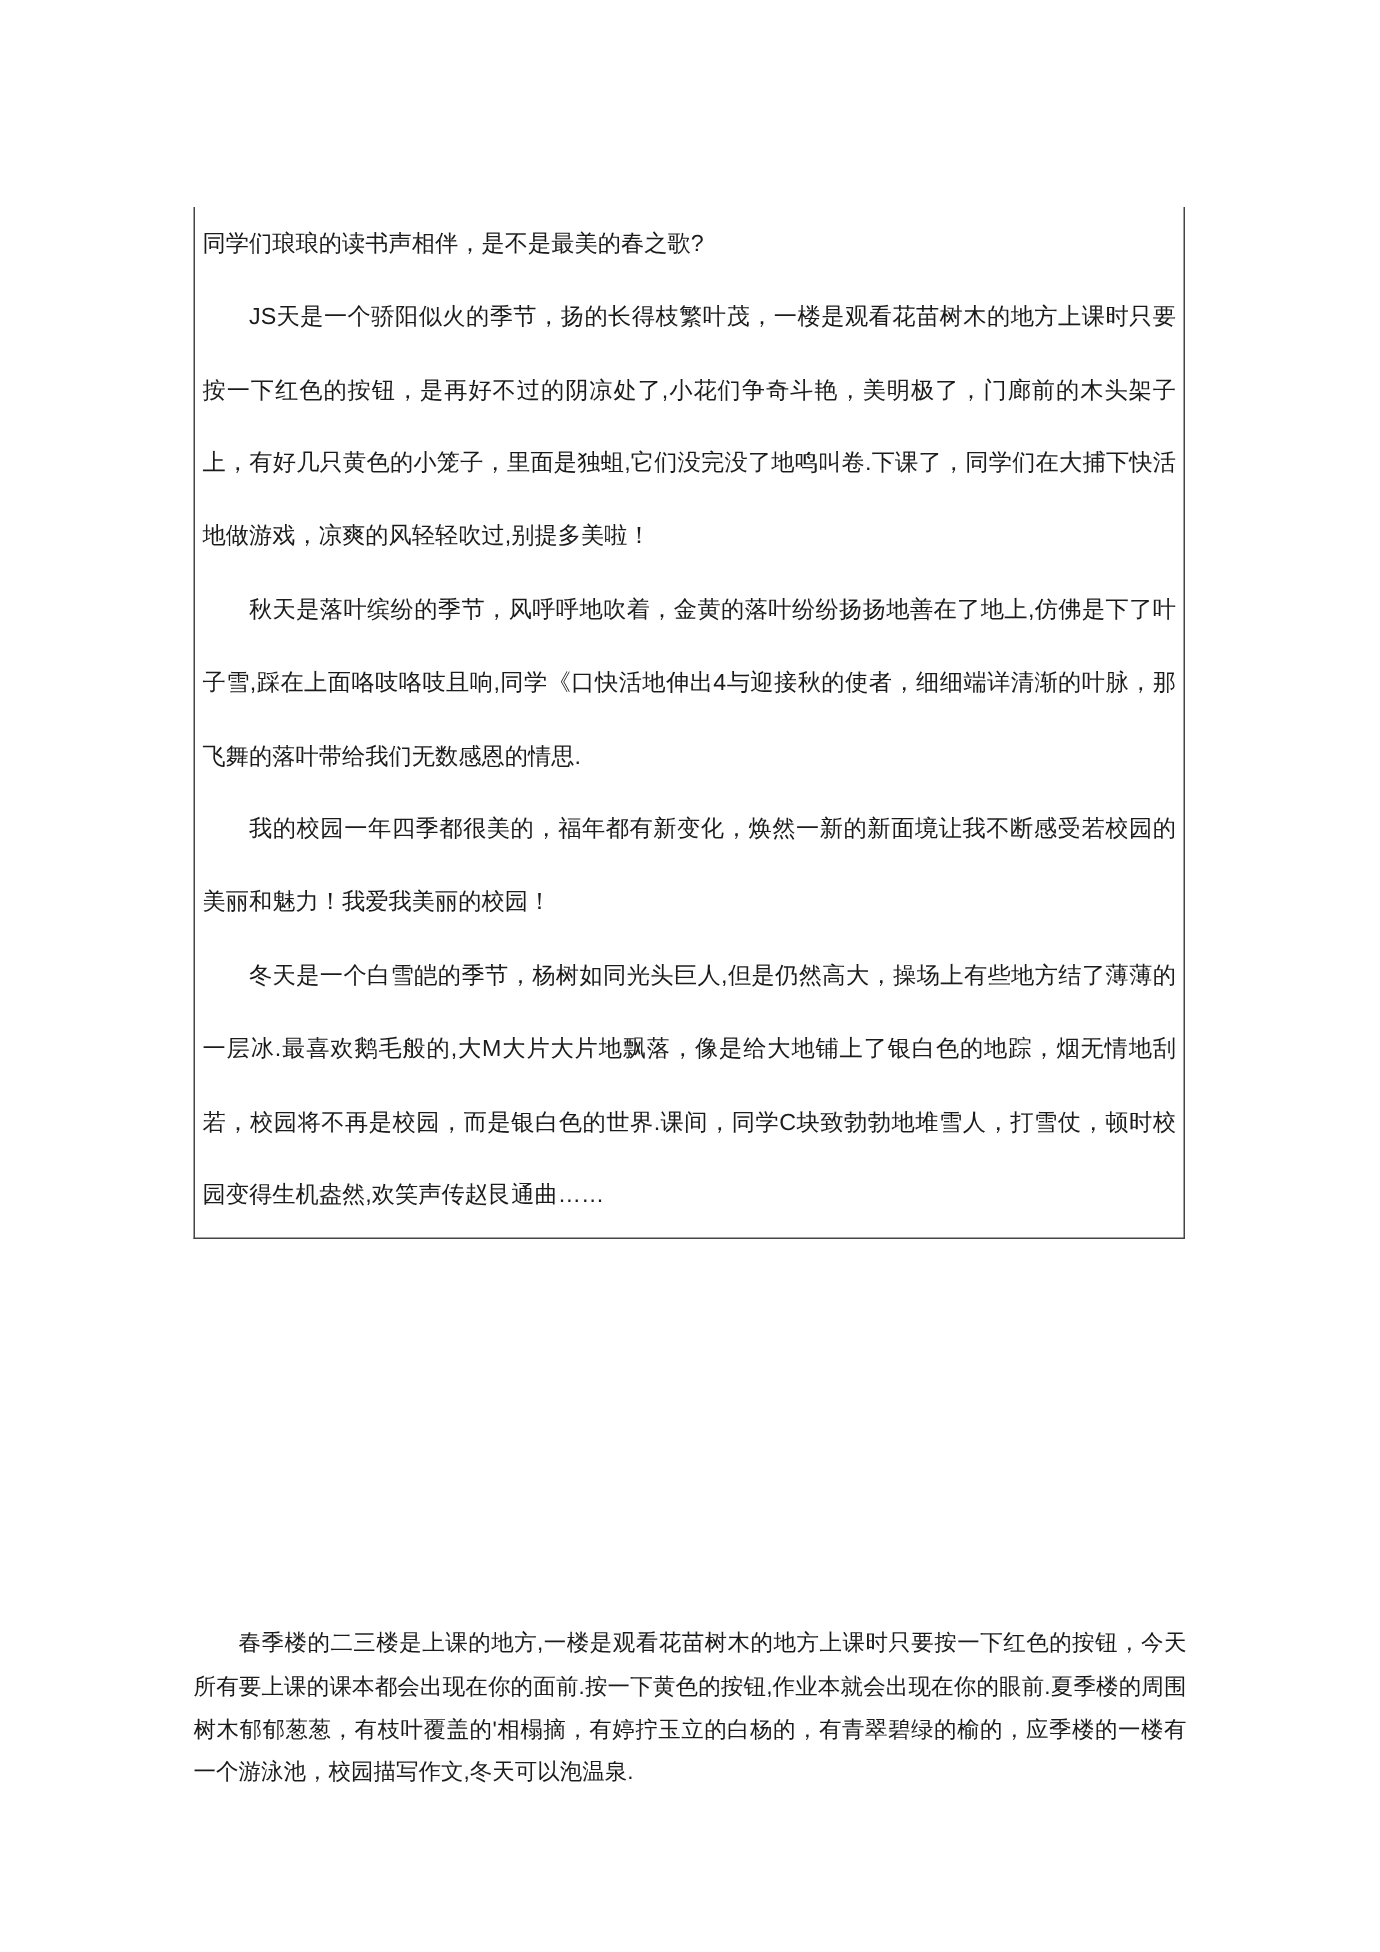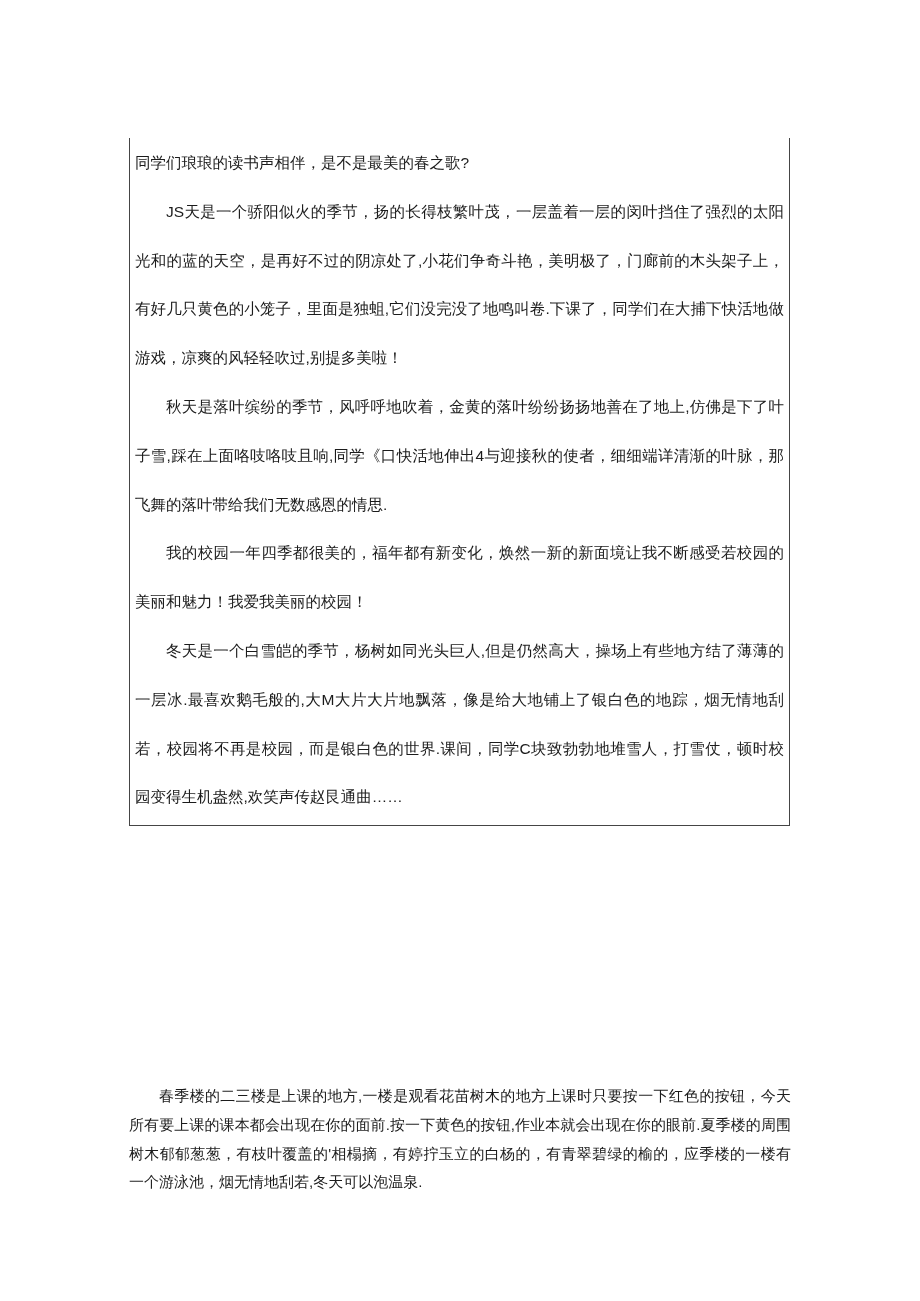--- a/index.html
+++ b/index.html
@@ -56,28 +56,28 @@
 </style>
 </head>
 <body>
 
 <div class="page">
 
   <div class="textbox">
 
     <p class="bp"><b class="pfx"></b><span>同学们琅琅的读书声相伴，是不是最美的春之歌?</span></p>
 
-    <p class="bp indent"><b class="pfx"></b><span>JS天是一个骄阳似火的季节，扬的长得枝繁叶茂，一层盖着一层的闵叶挡住了强烈的太阳光和的蓝的天空，是再好不过的阴凉处了,小花们争奇斗艳，美明极了，门廊前的木头架子上，有好几只黄色的小笼子，里面是独蛆,它们没完没了地鸣叫卷.下课了，同学们在大捕下快活地做游戏，凉爽的风轻轻吹过,别提多美啦！</span></p>
+    <p class="bp indent"><b class="pfx"></b><span>JS天是一个骄阳似火的季节，扬的长得枝繁叶茂，一楼是观看花苗树木的地方上课时只要按一下红色的按钮，是再好不过的阴凉处了,小花们争奇斗艳，美明极了，门廊前的木头架子上，有好几只黄色的小笼子，里面是独蛆,它们没完没了地鸣叫卷.下课了，同学们在大捕下快活地做游戏，凉爽的风轻轻吹过,别提多美啦！</span></p>
 
     <p class="bp indent"><b class="pfx"></b><span>秋天是落叶缤纷的季节，风呼呼地吹着，金黄的落叶纷纷扬扬地善在了地上,仿佛是下了叶子雪,踩在上面咯吱咯吱且响,同学《口快活地伸出4与迎接秋的使者，细细端详清渐的叶脉，那飞舞的落叶带给我们无数感恩的情思.</span></p>
 
     <p class="bp indent"><b class="pfx"></b><span>我的校园一年四季都很美的，福年都有新变化，焕然一新的新面境让我不断感受若校园的美丽和魅力！我爱我美丽的校园！</span></p>
 
     <p class="bp indent"><b class="pfx"></b><span>冬天是一个白雪皑的季节，杨树如同光头巨人,但是仍然高大，操场上有些地方结了薄薄的一层冰.最喜欢鹅毛般的,大M大片大片地飘落，像是给大地铺上了银白色的地踪，烟无情地刮若，校园将不再是校园，而是银白色的世界.课间，同学C块致勃勃地堆雪人，打雪仗，顿时校园变得生机盎然,欢笑声传赵艮通曲……</span></p>
 
 
 
 
   </div>
 
-  <p class="footer-para"><b class="pfx"></b><span>春季楼的二三楼是上课的地方,一楼是观看花苗树木的地方上课时只要按一下红色的按钮，今天所有要上课的课本都会出现在你的面前.按一下黄色的按钮,作业本就会出现在你的眼前.夏季楼的周围树木郁郁葱葱，有枝叶覆盖的'相榻摘，有婷拧玉立的白杨的，有青翠碧绿的榆的，应季楼的一楼有一个游泳池，烟无情地刮若,冬天可以泡温泉.</span></p>
+  <p class="footer-para"><b class="pfx"></b><span>春季楼的二三楼是上课的地方,一楼是观看花苗树木的地方上课时只要按一下红色的按钮，今天所有要上课的课本都会出现在你的面前.按一下黄色的按钮,作业本就会出现在你的眼前.夏季楼的周围树木郁郁葱葱，有枝叶覆盖的'相榻摘，有婷拧玉立的白杨的，有青翠碧绿的榆的，应季楼的一楼有一个游泳池，校园描写作文,冬天可以泡温泉.</span></p>
 
 </div>
 
 </body></html>

